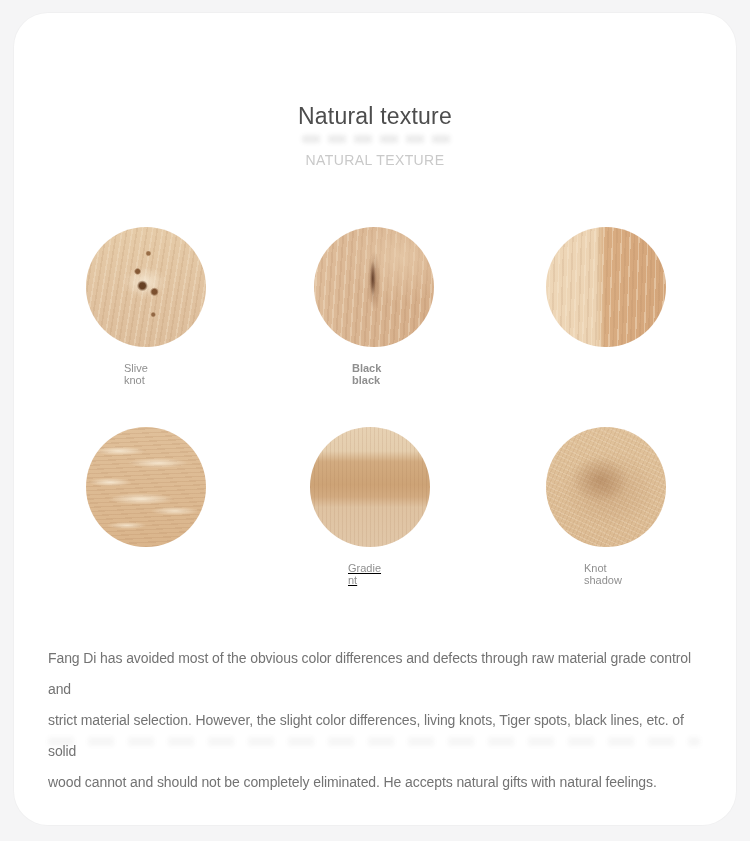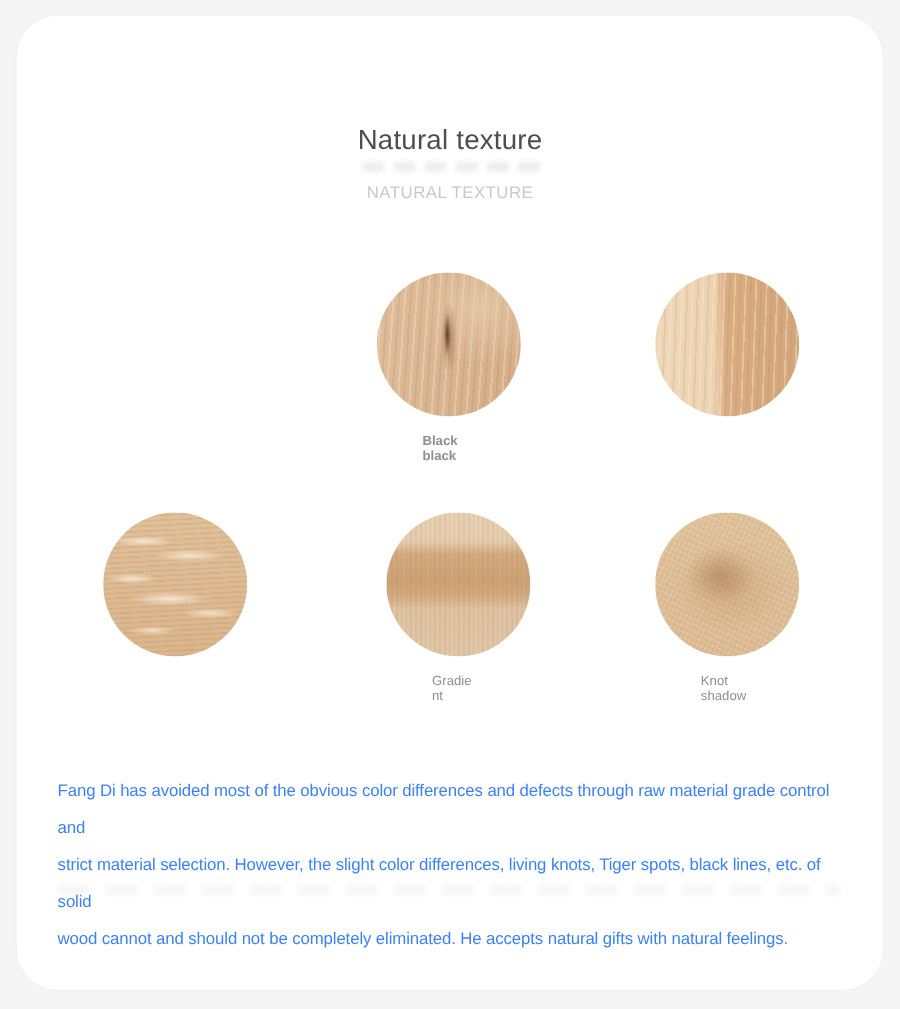--- a/index.html
+++ b/index.html
@@ -43,36 +43,36 @@
   .ghost-desc{
     left:34px;top:724px;width:652px;height:9px;
     background:repeating-linear-gradient(90deg, rgba(120,120,120,.16) 0 26px, rgba(120,120,120,0) 26px 40px);
     opacity:.4;
   }
   .cell{position:absolute;width:122px;}
   .c0{left:72px;top:214px;}
   .c1{left:300px;top:214px;font-weight:bold;}
   .c2{left:532px;top:214px;}
   .c3{left:72px;top:414px;}
-  .c4{left:308px;top:414px;}
+  .c4{left:296px;top:414px;text-decoration:underline;}
   .c5{left:532px;top:414px;}
   .circle{
     width:120px;height:120px;border-radius:50%;
   }
   .label{
     margin:16px 0 0 38px;
     font-size:11px;color:#8f8f8f;
   }
   .label span{display:block;line-height:11.5px;}
   .c3 .label{margin-top:22px;}
   .c3 .label span{line-height:19px;}
   .desc{
     position:absolute;left:34px;top:630px;width:660px;
     margin:0;
-    font-size:14px;color:#3b82f6;
+    font-size:14px;color:#737373;
   }
   .desc span{display:block;line-height:31px;letter-spacing:-0.1px;}
 
   
   .tx-slive{
     background:
       radial-gradient(circle at 52% 22%, rgba(139,92,52,.85) 0 1.6px, rgba(139,92,52,0) 3px),
       radial-gradient(circle at 43% 37%, rgba(122,76,40,.9) 0 2px, rgba(122,76,40,0) 3.6px),
       radial-gradient(circle at 47% 49%, rgba(96,57,28,.95) 0 3px, rgba(96,57,28,0) 5.5px),
       radial-gradient(circle at 57% 54%, rgba(112,66,33,.9) 0 2.4px, rgba(112,66,33,0) 4.4px),
@@ -121,20 +121,28 @@
 </style>
 </head>
 <body>
 
 <section class="card">
 
   <h1 class="title">Natural texture</h1>
   <div class="ghost ghost-title"></div>
   <div class="subtitle">NATURAL TEXTURE</div>
 
+  <div class="cell c0">
+    <div class="circle tx-slive"></div>
+    <div class="label">
+      <span>Slive</span>
+      <span>knot</span>
+      <span></span>
+    </div>
+  </div>
 
   <div class="cell c1">
     <div class="circle tx-black"></div>
     <div class="label">
       <span>Black</span>
       <span>black</span>
       <span></span>
     </div>
   </div>
 

